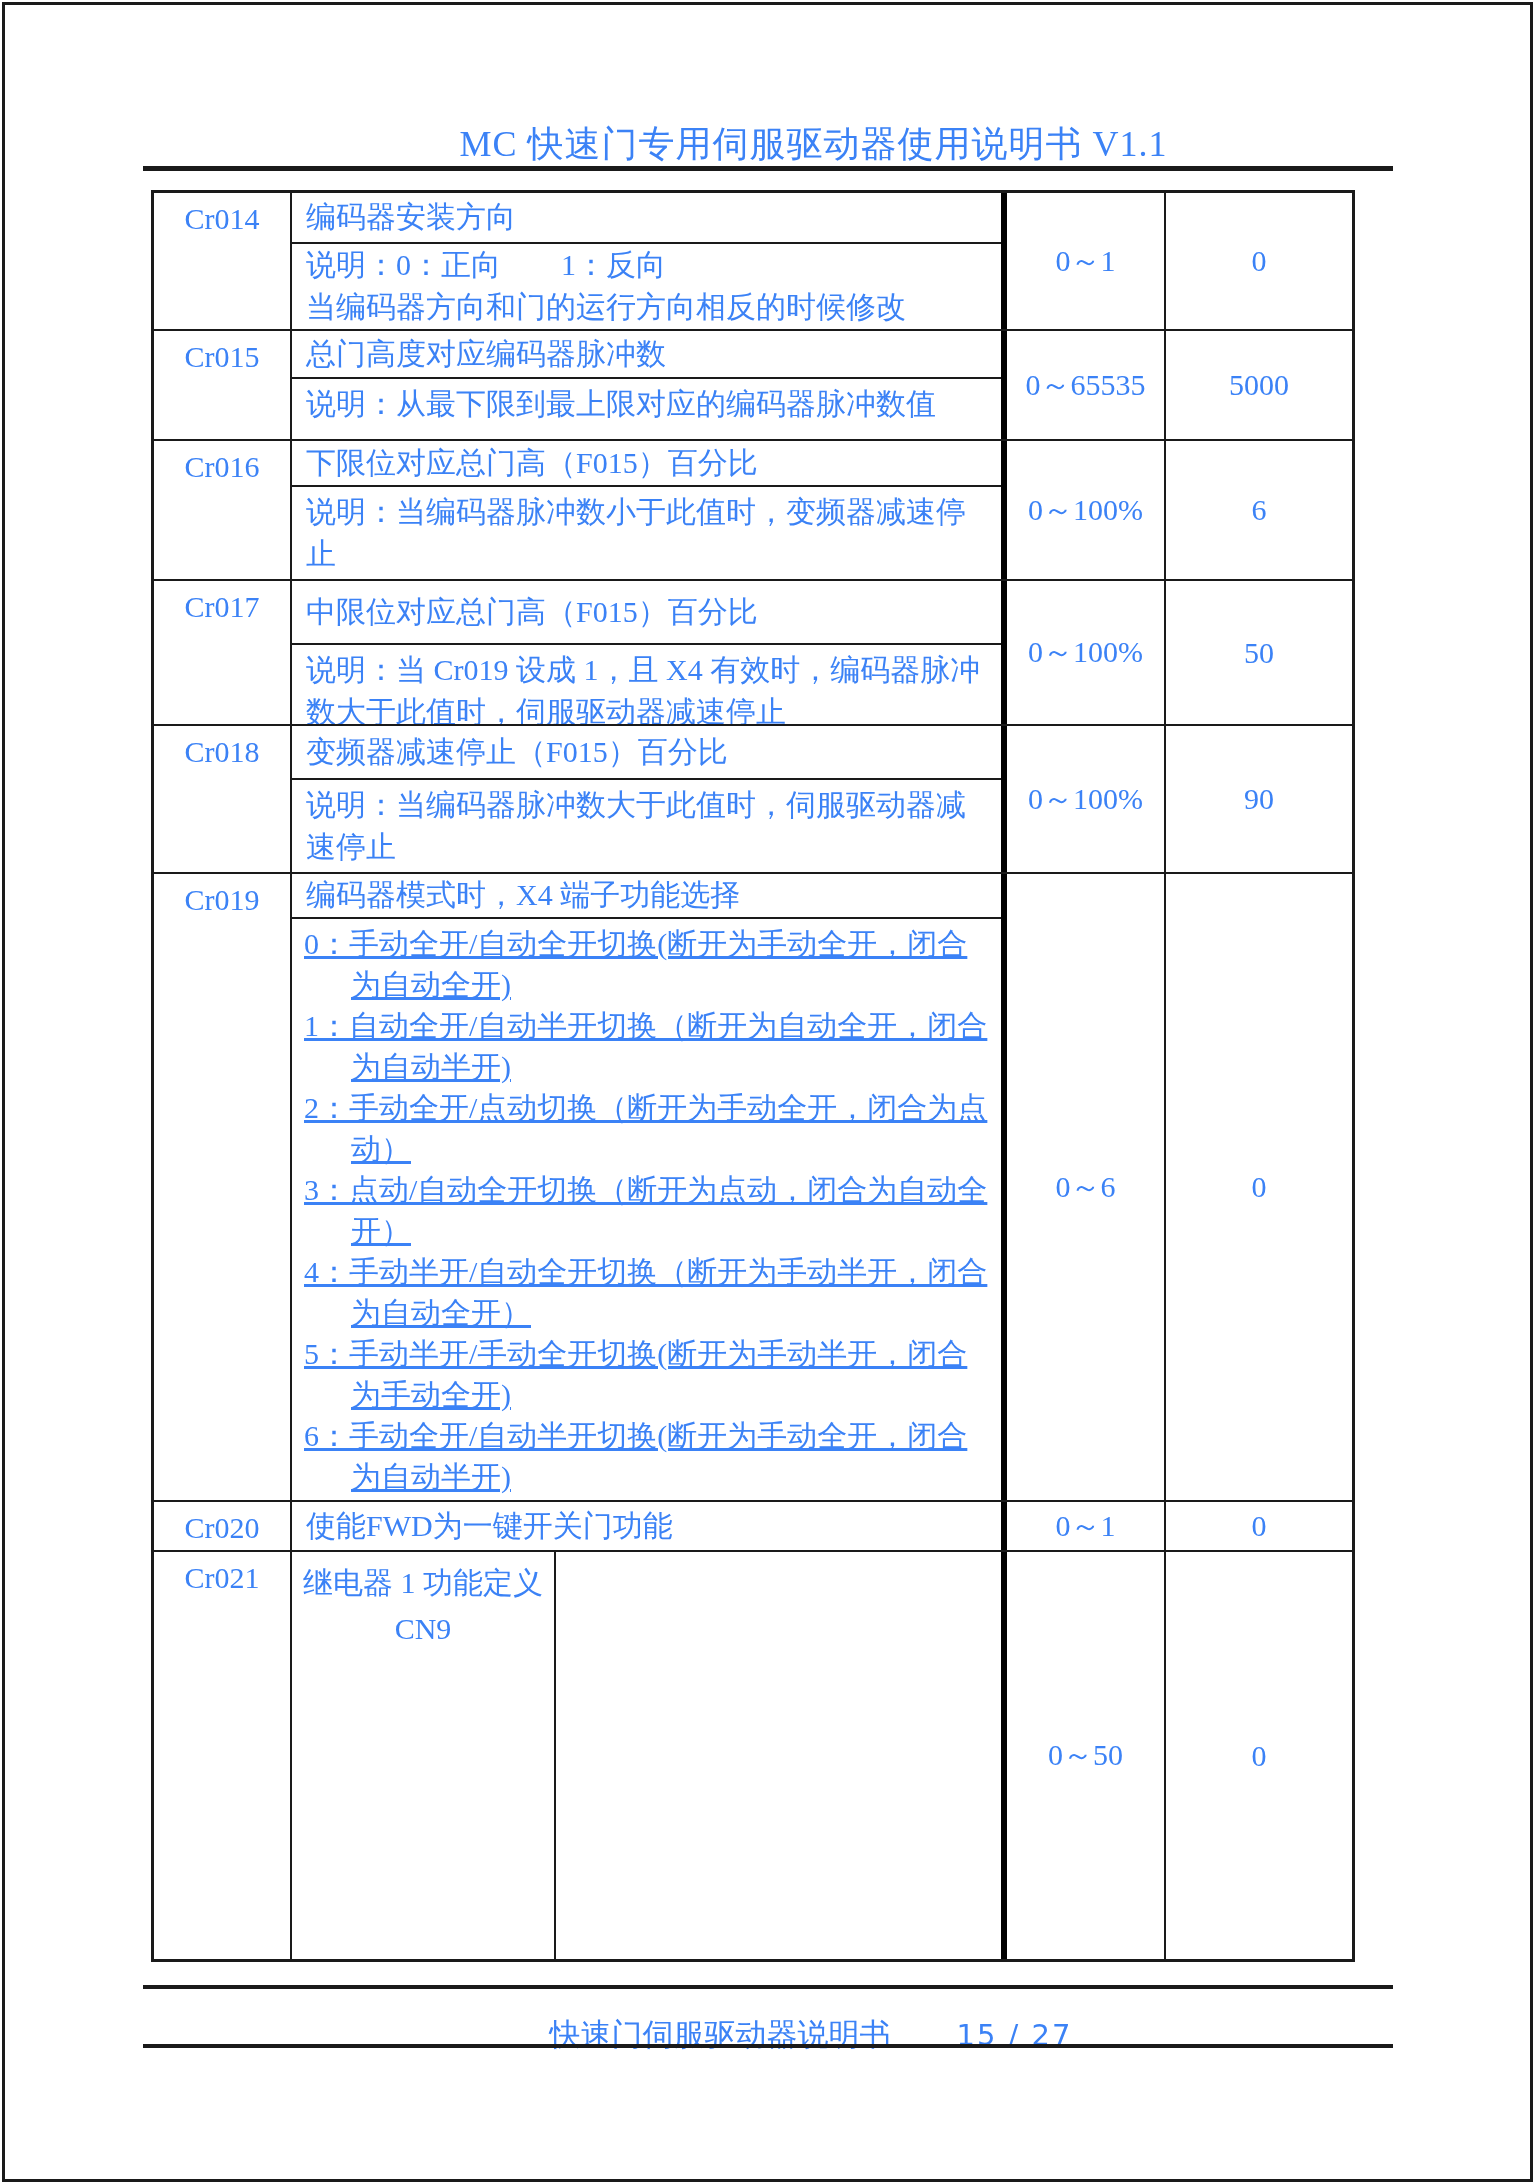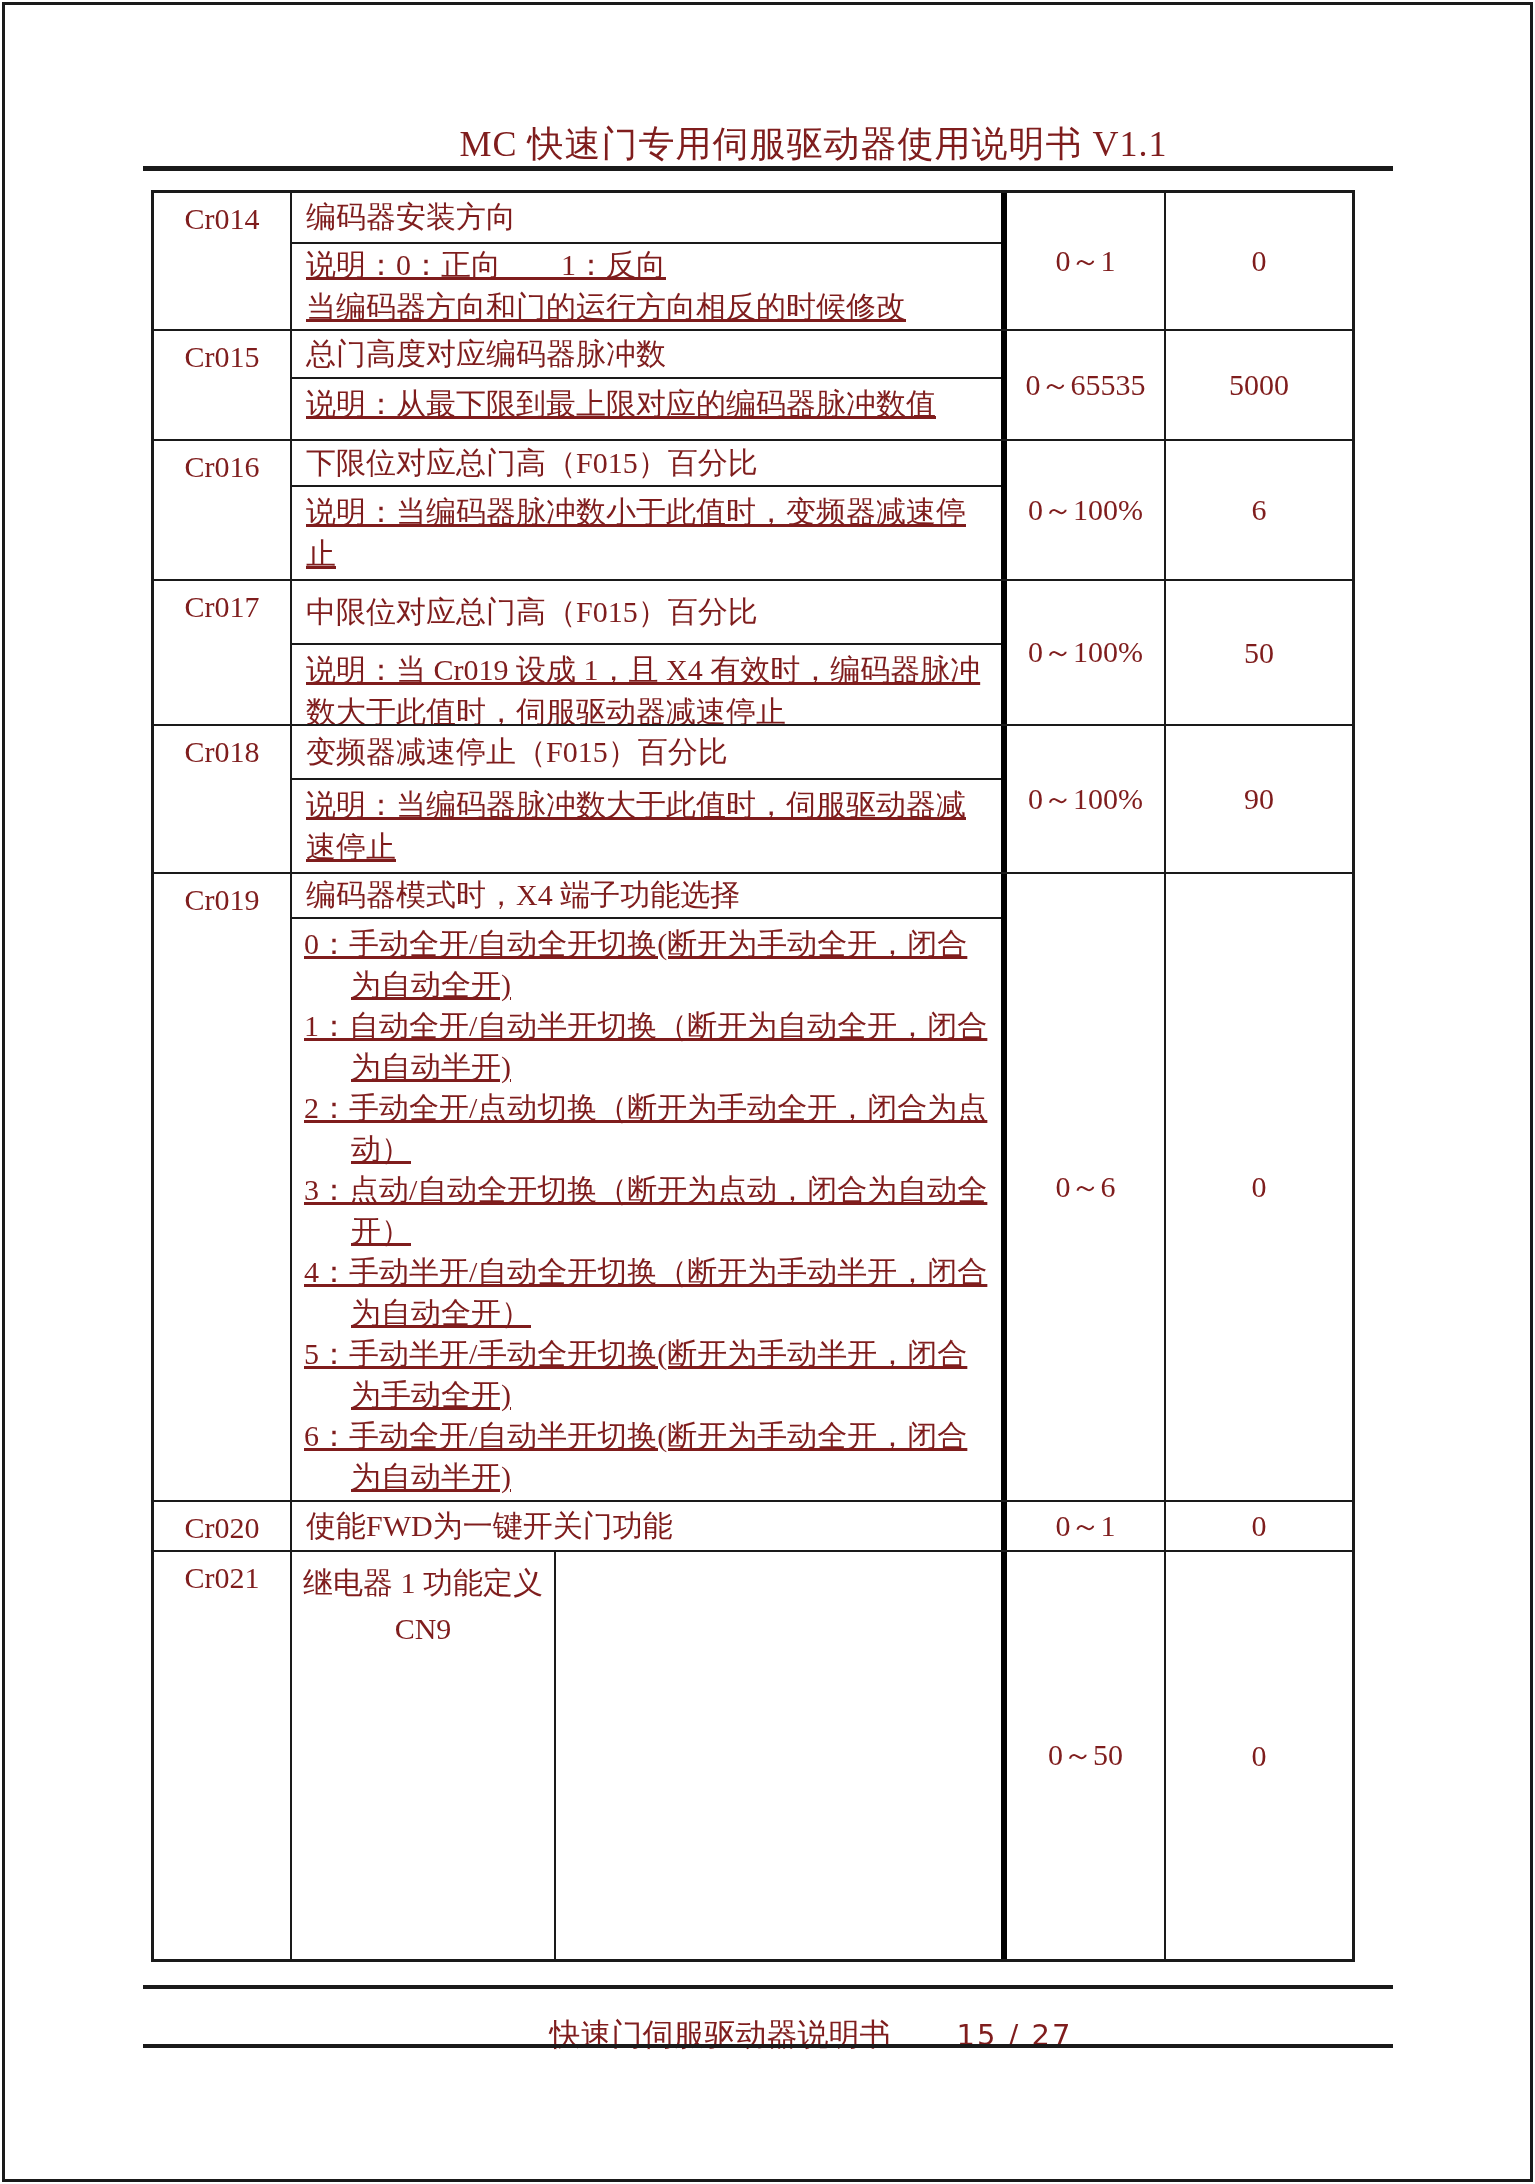--- a/index.html
+++ b/index.html
@@ -1,36 +1,36 @@
 <!DOCTYPE html>
 <html><head>
 <meta charset="utf-8">
 <style>
   html,body{margin:0;padding:0;background:#e8e8e8;}
   .page{position:relative;width:1535px;height:2184px;background:#ffffff;overflow:hidden;
-        font-family:"Liberation Serif","DejaVu Serif",serif;color:#7f1d1d;}
+        font-family:"Liberation Serif","DejaVu Serif",serif;color:#3b82f6;}
   .page-frame{position:absolute;inset:2px;border:3px solid #1a1a1a;}
   .doc-title{position:absolute;top:120px;left:0;width:100%;box-sizing:border-box;padding-left:92px;
              text-align:center;font-size:36px;letter-spacing:1px;white-space:nowrap;}
   .header-rule{position:absolute;top:166px;left:143px;width:1250px;height:5px;background:#1a1a1a;}
 
   .param-table{position:absolute;top:190px;left:151px;width:1204px;height:1772px;box-sizing:border-box;
                border:3px solid #1a1a1a;display:flex;flex-direction:column;font-size:30px;}
   .trow{display:flex;flex:0 0 auto;border-bottom:2px solid #1a1a1a;box-sizing:border-box;}
   .trow.last{border-bottom:none;flex:1;}
   .c-code{width:138px;box-sizing:border-box;border-right:2px solid #1a1a1a;display:flex;
           justify-content:center;align-items:flex-start;padding-top:9px;}
   .c-desc{width:715px;box-sizing:border-box;border-right:6px solid #000000;display:flex;
           flex-direction:column;overflow:hidden;}
   .c-range{width:159px;box-sizing:border-box;border-right:2px solid #1a1a1a;display:flex;
            align-items:center;justify-content:center;}
   .c-default{flex:1;display:flex;align-items:center;justify-content:center;}
   .d-title{flex:0 0 auto;box-sizing:border-box;border-bottom:2px solid #1a1a1a;display:flex;
            align-items:center;padding:0 14px;white-space:nowrap;}
-  .d-note{flex:1;padding:4px 14px 0;line-height:42px;white-space:pre-line;text-decoration:underline;}
+  .d-note{flex:1;padding:4px 14px 0;line-height:42px;white-space:pre-line;}
   .row-cr014{height:138px}.row-cr014 .d-title{height:51px}.row-cr014 .d-note{padding-top:0;}
   .row-cr015{height:110px}.row-cr015 .d-title{height:48px}
   .row-cr016{height:140px}.row-cr016 .d-title{height:46px}
   .row-cr017{height:145px}.row-cr017 .d-title{height:64px}
   .row-cr018{height:148px}.row-cr018 .d-title{height:54px}
   .row-cr019{height:628px}.row-cr019 .d-title{height:45px}
   .row-cr020{height:50px}
   .d-opts{flex:1;padding:4px 12px 0;text-decoration:underline;}
   .opt{line-height:41px;padding-left:47px;text-indent:-47px;}
   .c-desc.single{flex-direction:row;align-items:center;padding:0 14px;overflow:hidden;}

